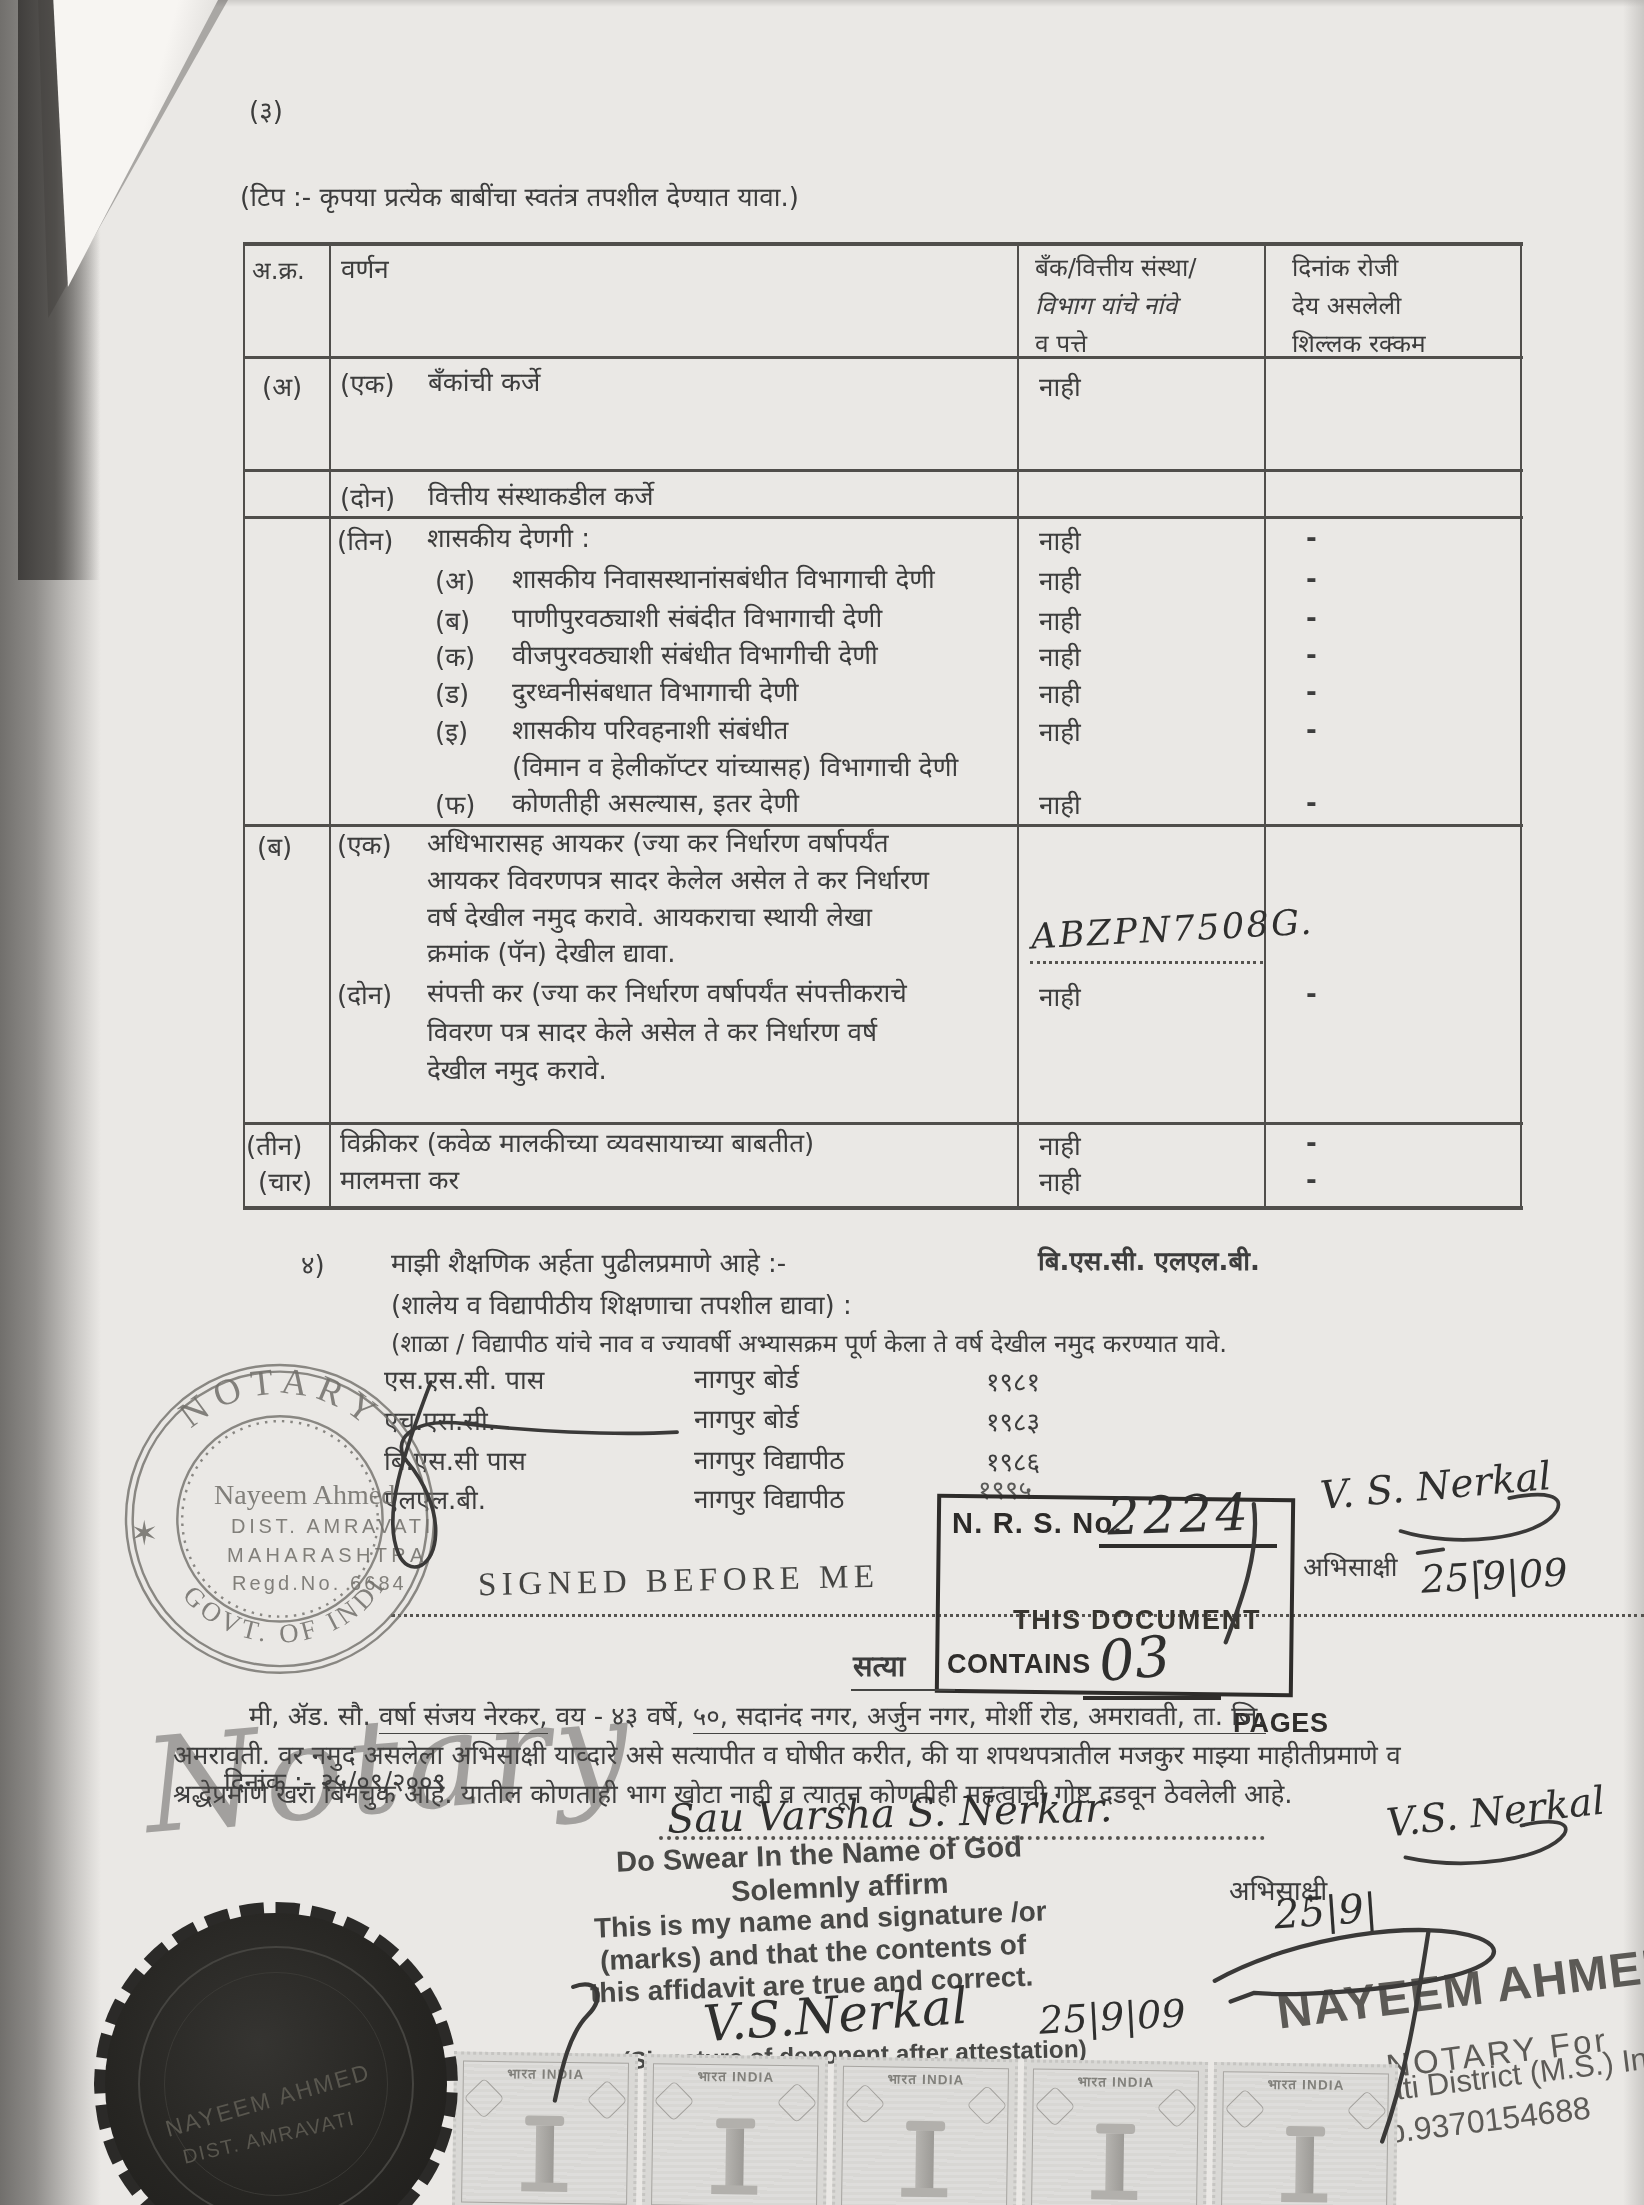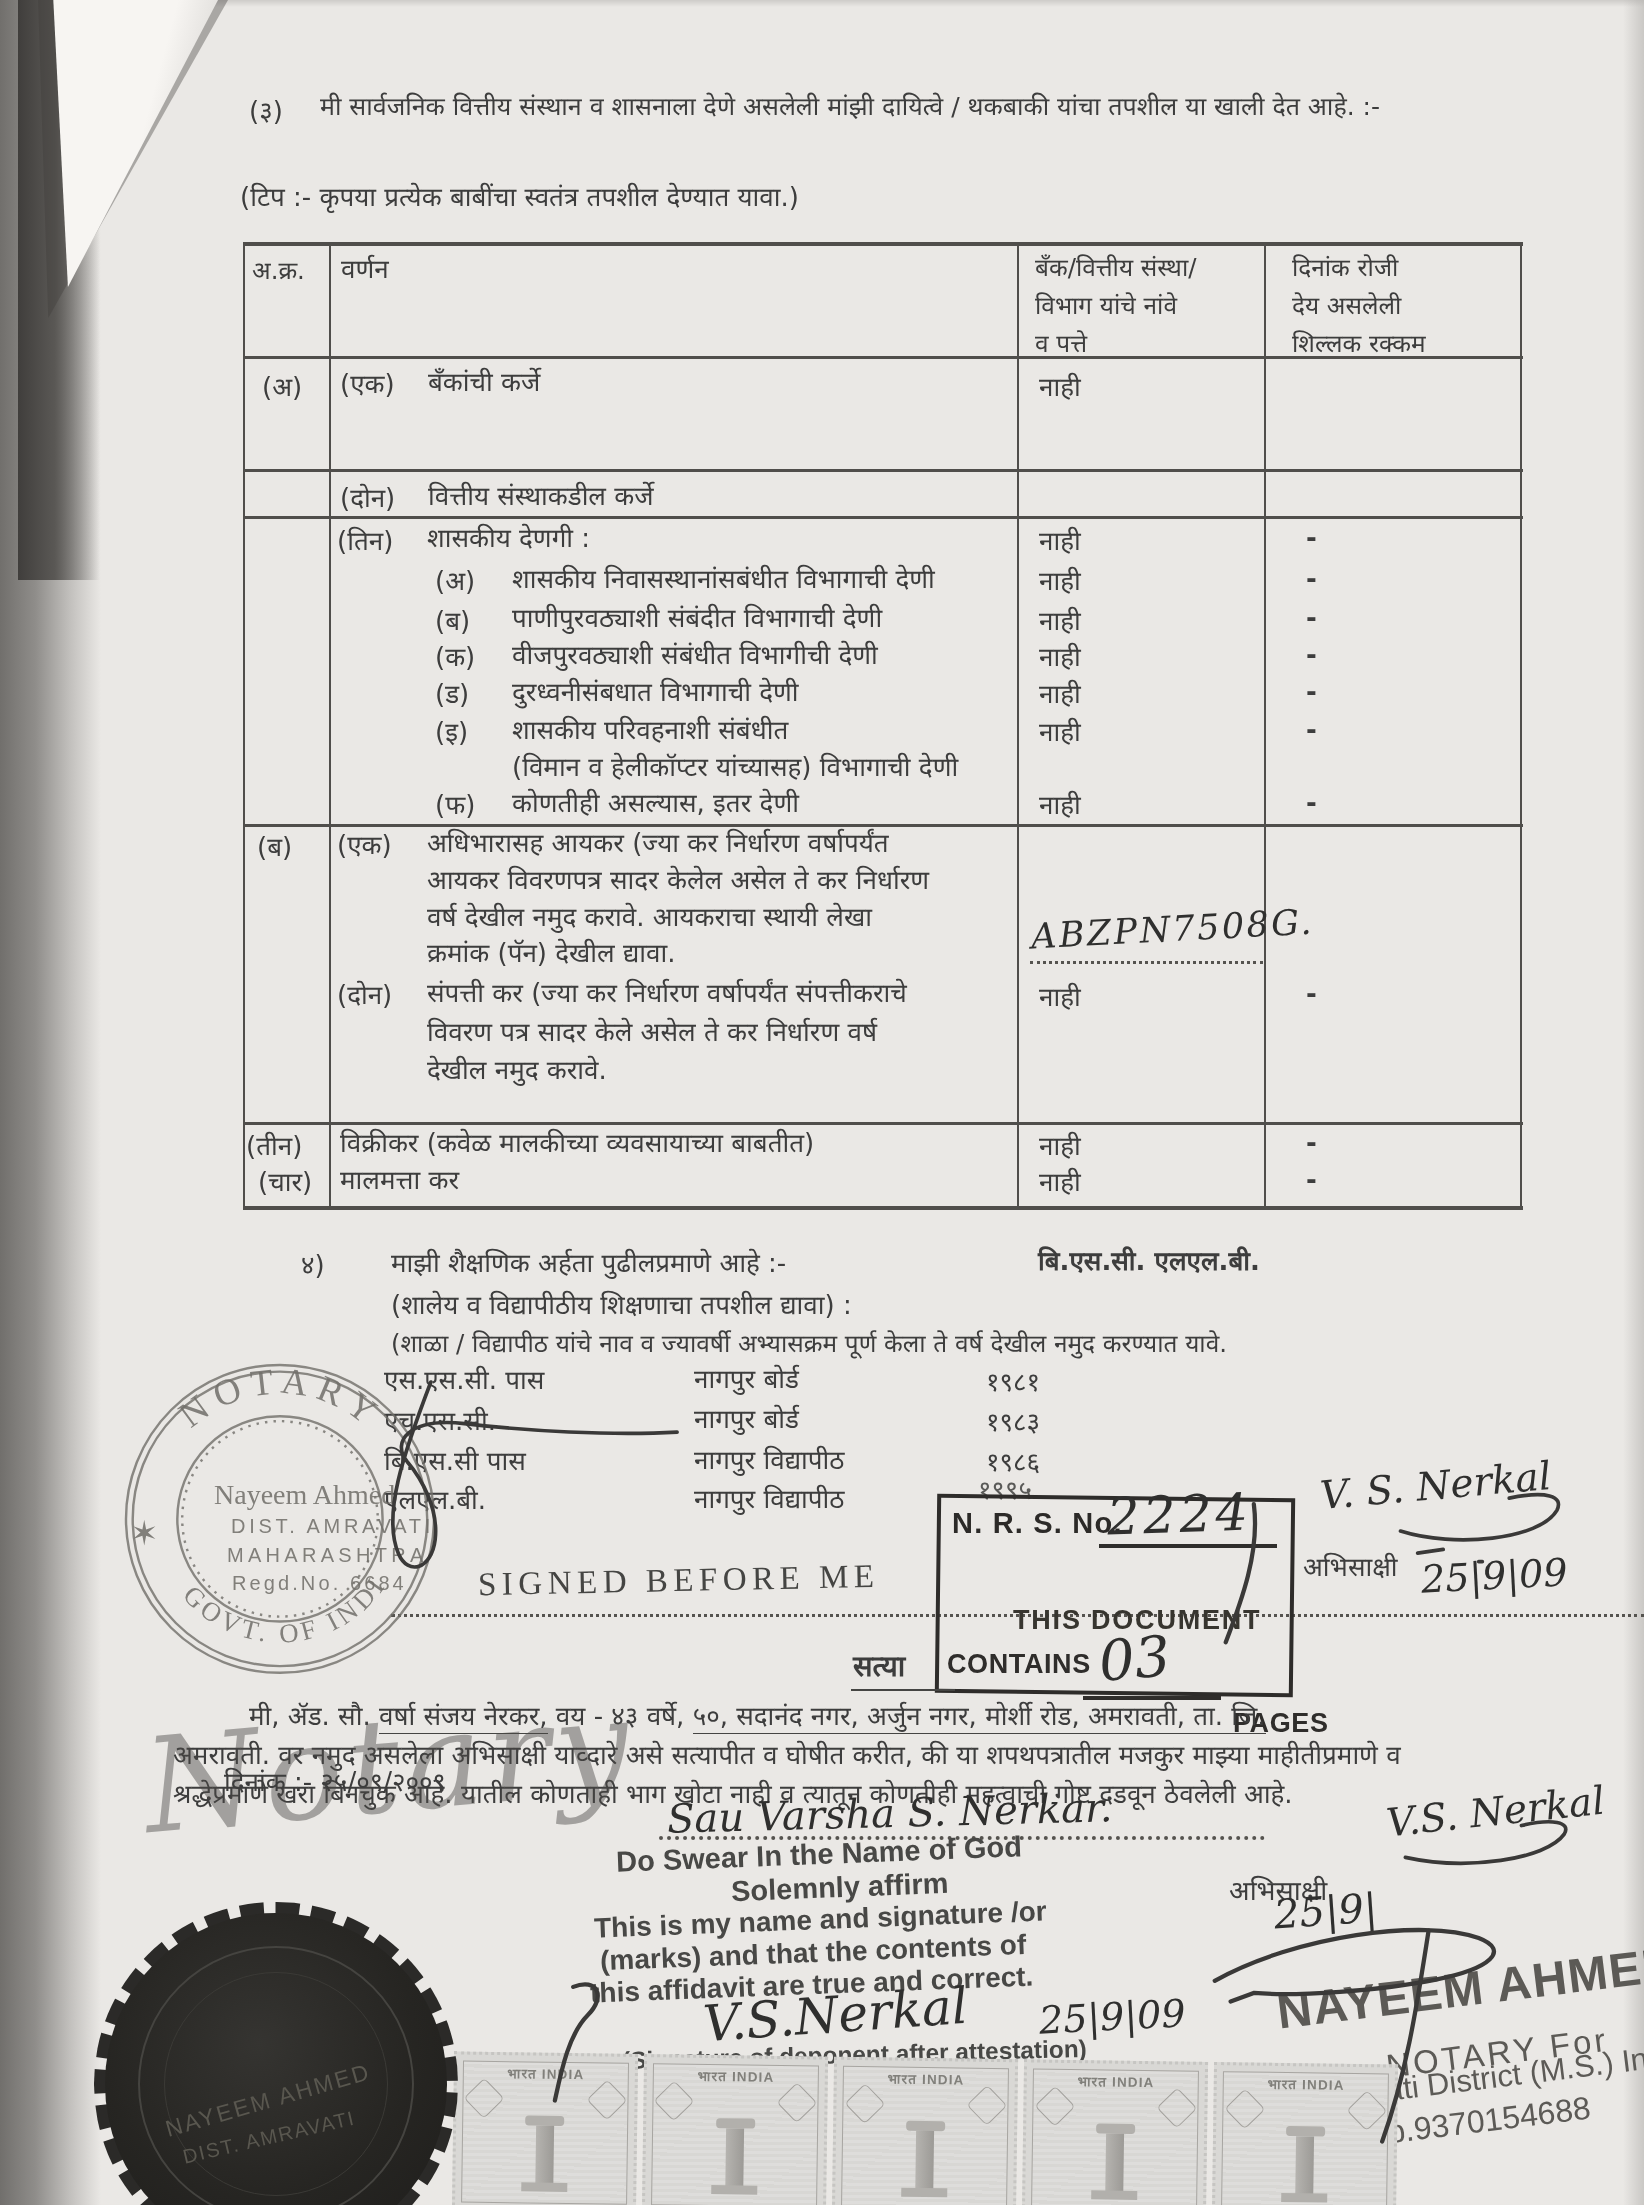--- a/index.html
+++ b/index.html
@@ -65,40 +65,39 @@
 <div class="page">
 
   <div class="edge-left"></div>
   <div class="edge-left-top"></div>
   <div class="edge-right"></div>
   <div class="edge-top"></div>
   <div class="fold-shadow"></div>
   <div class="fold"></div>
 
   <div class="t mr" style="left:249px;top:97px;">(३)</div>
-  <div class="t mr" style="left:320px;top:93px;font-size:25px;">मी सार्वजनिक वित्तीय संस्थान व शासनाला देणे असलेली मांझी दायित्वे / थकबाकी यांचा तपशील या खाली देत आहे. :-</div>
   <div class="t mr" style="left:240px;top:183px;">(टिप :- कृपया प्रत्येक बाबींचा स्वतंत्र तपशील देण्यात यावा.)</div>
 
   <div class="hline" style="left:243px;top:242px;width:1280px;height:3.7px;"></div>
   <div class="hline" style="left:243px;top:356px;width:1280px;"></div>
   <div class="hline" style="left:243px;top:469px;width:1280px;"></div>
   <div class="hline" style="left:243px;top:516px;width:1280px;"></div>
   <div class="hline" style="left:243px;top:824px;width:1280px;"></div>
   <div class="hline" style="left:243px;top:1122px;width:1280px;"></div>
   <div class="hline" style="left:243px;top:1206px;width:1280px;height:3.7px;"></div>
   <div class="vline" style="left:243px;top:242px;height:966px;"></div>
   <div class="vline" style="left:329px;top:242px;height:966px;"></div>
   <div class="vline" style="left:1017px;top:242px;height:966px;"></div>
   <div class="vline" style="left:1264px;top:242px;height:966px;"></div>
   <div class="vline" style="left:1520px;top:242px;height:966px;"></div>
 
   <div class="t mr-s mr" style="left:252px;top:257px;">अ.क्र.</div>
   <div class="t mr" style="left:341px;top:255px;">वर्णन</div>
   <div class="t mr mr-s" style="left:1035px;top:254px;">बँक/वित्तीय संस्था/</div>
-  <div class="t mr mr-s" style="left:1035px;top:292px;">विभाग यांचे नांवे</div>
+  <div class="t mr mr-s" style="left:1035px;top:292px;font-style:italic;">विभाग यांचे नांवे</div>
   <div class="t mr mr-s" style="left:1035px;top:330px;">व पत्ते</div>
   <div class="t mr mr-s" style="left:1292px;top:254px;">दिनांक रोजी</div>
   <div class="t mr mr-s" style="left:1292px;top:292px;">देय असलेली</div>
   <div class="t mr mr-s" style="left:1292px;top:330px;">शिल्लक रक्कम</div>
 
   <div class="t mr" style="left:262px;top:373px;">(अ)</div>
   <div class="t mr" style="left:340px;top:370px;">(एक)</div>
   <div class="t mr" style="left:428px;top:368px;">बँकांची कर्जे</div>
   <div class="t mr" style="left:1039px;top:373px;">नाही</div>
 

